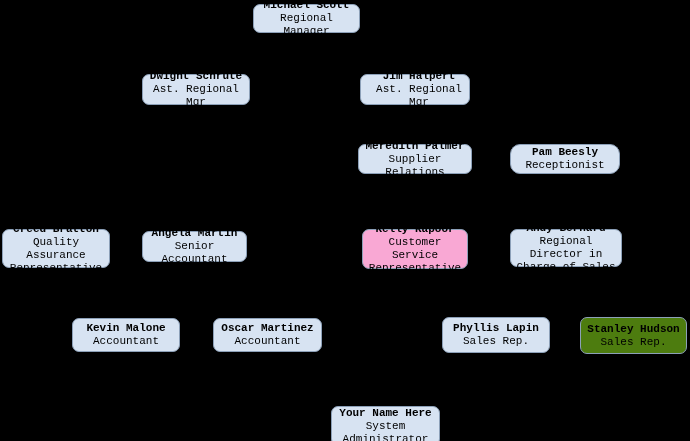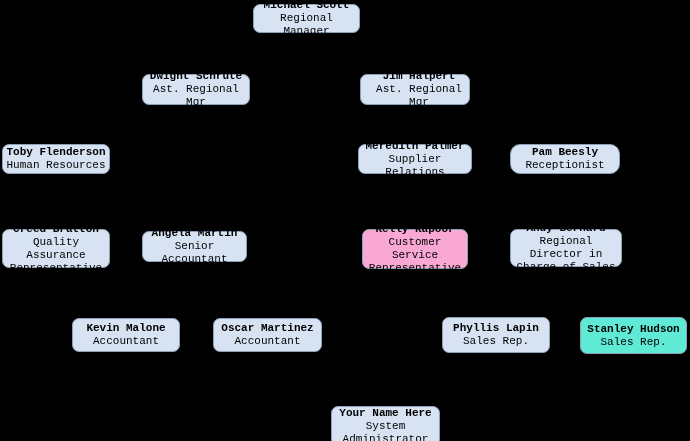--- a/index.html
+++ b/index.html
@@ -55,24 +55,20 @@
       <div class="role">Regional Manager</div>
     </div>
     <div class="node" style="left: 142px; top: 74px; width: 108px; height: 31px; background: rgb(215, 227, 242); border-color: rgb(140, 160, 184); color: rgb(0, 0, 0);">
       <div class="name">Dwight Schrute</div>
       <div class="role">Ast. Regional Mgr</div>
     </div>
     <div class="node" style="left: 360px; top: 74px; width: 110px; height: 31px; background: rgb(215, 227, 242); border-color: rgb(140, 160, 184); color: rgb(0, 0, 0); padding-left: 11px;">
       <div class="name">Jim Halpert</div>
       <div class="role">Ast. Regional Mgr</div>
     </div>
-    <div class="node" style="left: 2px; top: 144px; width: 108px; height: 30px; background: rgb(215, 227, 242); border-color: rgb(140, 160, 184); color: rgb(0, 0, 0);">
-      <div class="name">Toby Flenderson</div>
-      <div class="role">Human Resources</div>
-    </div>
     <div class="node" style="left: 358px; top: 144px; width: 114px; height: 30px; background: rgb(215, 227, 242); border-color: rgb(140, 160, 184); color: rgb(0, 0, 0);">
       <div class="name">Meredith Palmer</div>
       <div class="role">Supplier Relations</div>
     </div>
     <div class="node" style="left: 510px; top: 144px; width: 110px; height: 30px; background: rgb(215, 227, 242); border-color: rgb(140, 160, 184); color: rgb(0, 0, 0); border-radius: 10px;">
       <div class="name">Pam Beesly</div>
       <div class="role">Receptionist</div>
     </div>
     <div class="node" style="left: 2px; top: 229px; width: 108px; height: 39px; background: rgb(215, 227, 242); border-color: rgb(140, 160, 184); color: rgb(0, 0, 0);">
       <div class="name">Creed Bratton</div>
@@ -98,21 +94,21 @@
       <div class="role">Accountant</div>
     </div>
     <div class="node" style="left: 213px; top: 318px; width: 109px; height: 34px; background: rgb(215, 227, 242); border-color: rgb(140, 160, 184); color: rgb(0, 0, 0);">
       <div class="name">Oscar Martinez</div>
       <div class="role">Accountant</div>
     </div>
     <div class="node" style="left: 442px; top: 317px; width: 108px; height: 36px; background: rgb(215, 227, 242); border-color: rgb(140, 160, 184); color: rgb(0, 0, 0);">
       <div class="name">Phyllis Lapin</div>
       <div class="role">Sales Rep.</div>
     </div>
-    <div class="node" style="left: 580px; top: 317px; width: 107px; height: 37px; background: #5eead4; border-color: rgb(140, 160, 184); color: rgb(0, 0, 0);">
+    <div class="node" style="left: 580px; top: 317px; width: 107px; height: 37px; background: #4d7c0f; border-color: rgb(140, 160, 184); color: rgb(0, 0, 0);">
       <div class="name">Stanley Hudson</div>
       <div class="role">Sales Rep.</div>
     </div>
     <div class="node" style="left: 331px; top: 406px; width: 109px; height: 40px; background: rgb(215, 227, 242); border-color: rgb(140, 160, 184); color: rgb(0, 0, 0);">
       <div class="name">Your Name Here</div>
       <div class="role">System
 Administrator</div>
     </div>
   </div>
 

